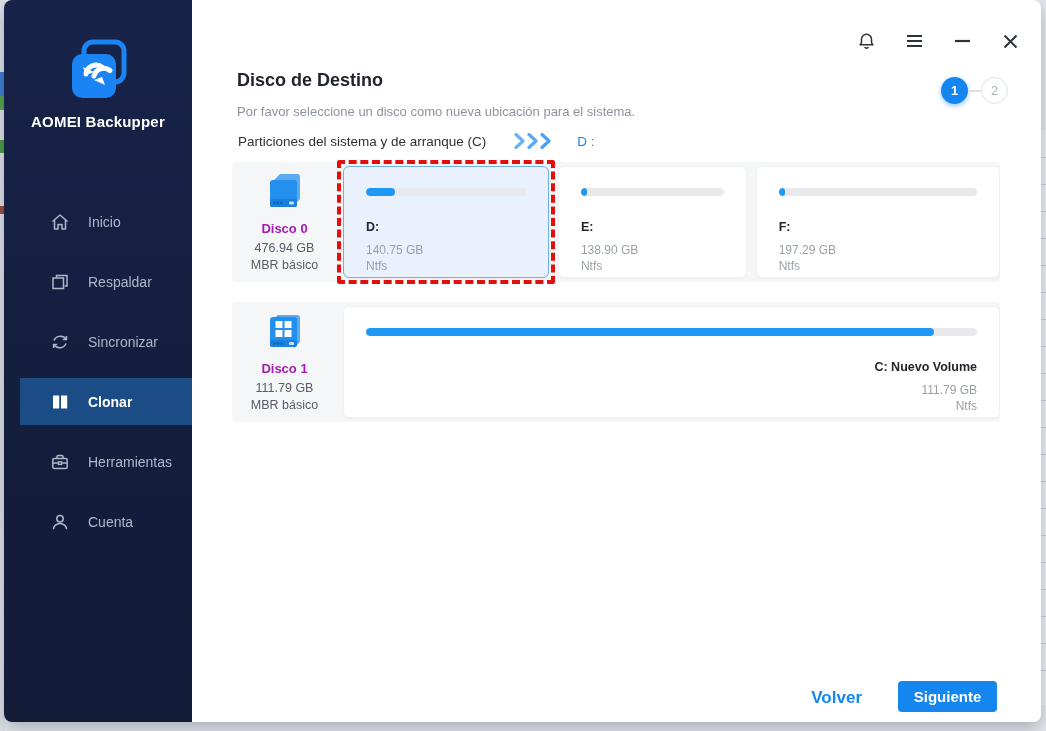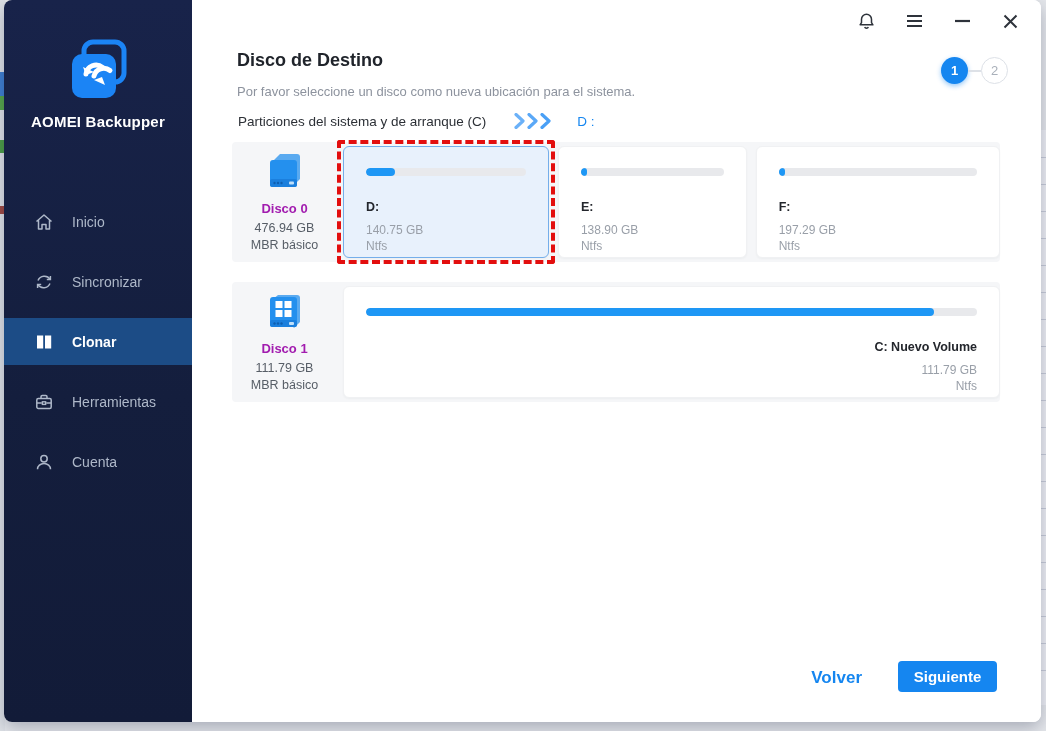--- a/index.html
+++ b/index.html
@@ -16,29 +16,29 @@
   .window { position:absolute; left:4px; top:0; width:1037px; height:722px;
             background:#ffffff; border-radius:8px; overflow:visible;
             box-shadow:0 6px 18px rgba(20,30,60,.30); display:flex; }
 
   
   .sidebar { width:188px; height:100%; background:linear-gradient(180deg,#18234a 0%, #141e3d 55%, #121b38 100%);
              border-radius:8px 0 0 8px; flex:0 0 auto; position:relative; }
   .logo { position:absolute; left:50%; top:34px; transform:translateX(-50%); width:72px; height:72px; }
   .brand { position:absolute; top:113px; width:100%; text-align:center; color:#ffffff;
            font-size:15px; font-weight:bold; letter-spacing:.2px; }
-  .nav { position:absolute; top:198px; left:0; width:100%; }
+  .nav { position:absolute; top:198px; left:16px; width:100%; }
   .nav-item { height:47px; margin-bottom:13px; display:flex; align-items:center; cursor:pointer;
               color:#aeb8c9; font-size:14px; }
   .nav-item .nico { width:20px; height:20px; margin-left:30px; margin-right:18px; flex:0 0 auto; }
   .nav-item.active { background:#1c4c86; color:#ffffff; font-weight:bold; }
   .nav-item svg { display:block; }
 
   
-  .main { flex:1; position:relative; border-radius:0 8px 8px 0; background:#ffffff; }
+  .main { flex:1; position:relative; border-radius:0 8px 8px 0; background:#ffffff;margin-top:20px; }
 
   .titlebar { position:absolute; top:6px; right:16px; display:flex; align-items:center; gap:18px; }
   .tb-btn { width:30px; height:30px; display:flex; align-items:center; justify-content:center;
             color:#2e333b; cursor:pointer; }
 
   .page-title { position:absolute; left:45px; top:50px; font-size:18px; font-weight:bold; color:#20242b; }
   .page-subtitle { position:absolute; left:45px; top:84px; font-size:13px; color:#8d939e; }
 
   .steps { position:absolute; top:57px; right:33px; display:flex; align-items:center; }
   .step-circle { width:27px; height:27px; border-radius:50%; display:flex; align-items:center;
@@ -136,20 +136,29 @@
         <span class="nico">
           <svg width="20" height="20" viewBox="0 0 20 20">
               <path d="M2.5 9.5 L10 3 L17.5 9.5 M4.5 8.2 V17 H8 V12.5 H12 V17 H15.5 V8.2" fill="none" stroke="#aeb8c9" stroke-width="1.5" stroke-linejoin="round"></path>
             </svg>
         </span>
         <span>Inicio</span>
       </div>
       <div class="nav-item">
         <span class="nico">
           <svg width="20" height="20" viewBox="0 0 20 20">
+              <path d="M6.5 5.5 V3.5 H17 V14 H14.5" fill="none" stroke="#aeb8c9" stroke-width="1.5"></path>
+              <rect x="3" y="6" width="10.5" height="10.5" fill="none" stroke="#aeb8c9" stroke-width="1.5"></rect>
+            </svg>
+        </span>
+        <span>Respaldar</span>
+      </div>
+      <div class="nav-item">
+        <span class="nico">
+          <svg width="20" height="20" viewBox="0 0 20 20">
               <path d="M4 8.5 a7 7 0 0 1 12.2 -1.2" fill="none" stroke="#aeb8c9" stroke-width="1.5"></path>
               <path d="M16.4 4 v3.6 h-3.6" fill="none" stroke="#aeb8c9" stroke-width="1.5"></path>
               <path d="M16 11.5 a7 7 0 0 1 -12.2 1.2" fill="none" stroke="#aeb8c9" stroke-width="1.5"></path>
               <path d="M3.6 16 v-3.6 h3.6" fill="none" stroke="#aeb8c9" stroke-width="1.5"></path>
             </svg>
         </span>
         <span>Sincronizar</span>
       </div>
       <div class="nav-item active">
         <span class="nico">

